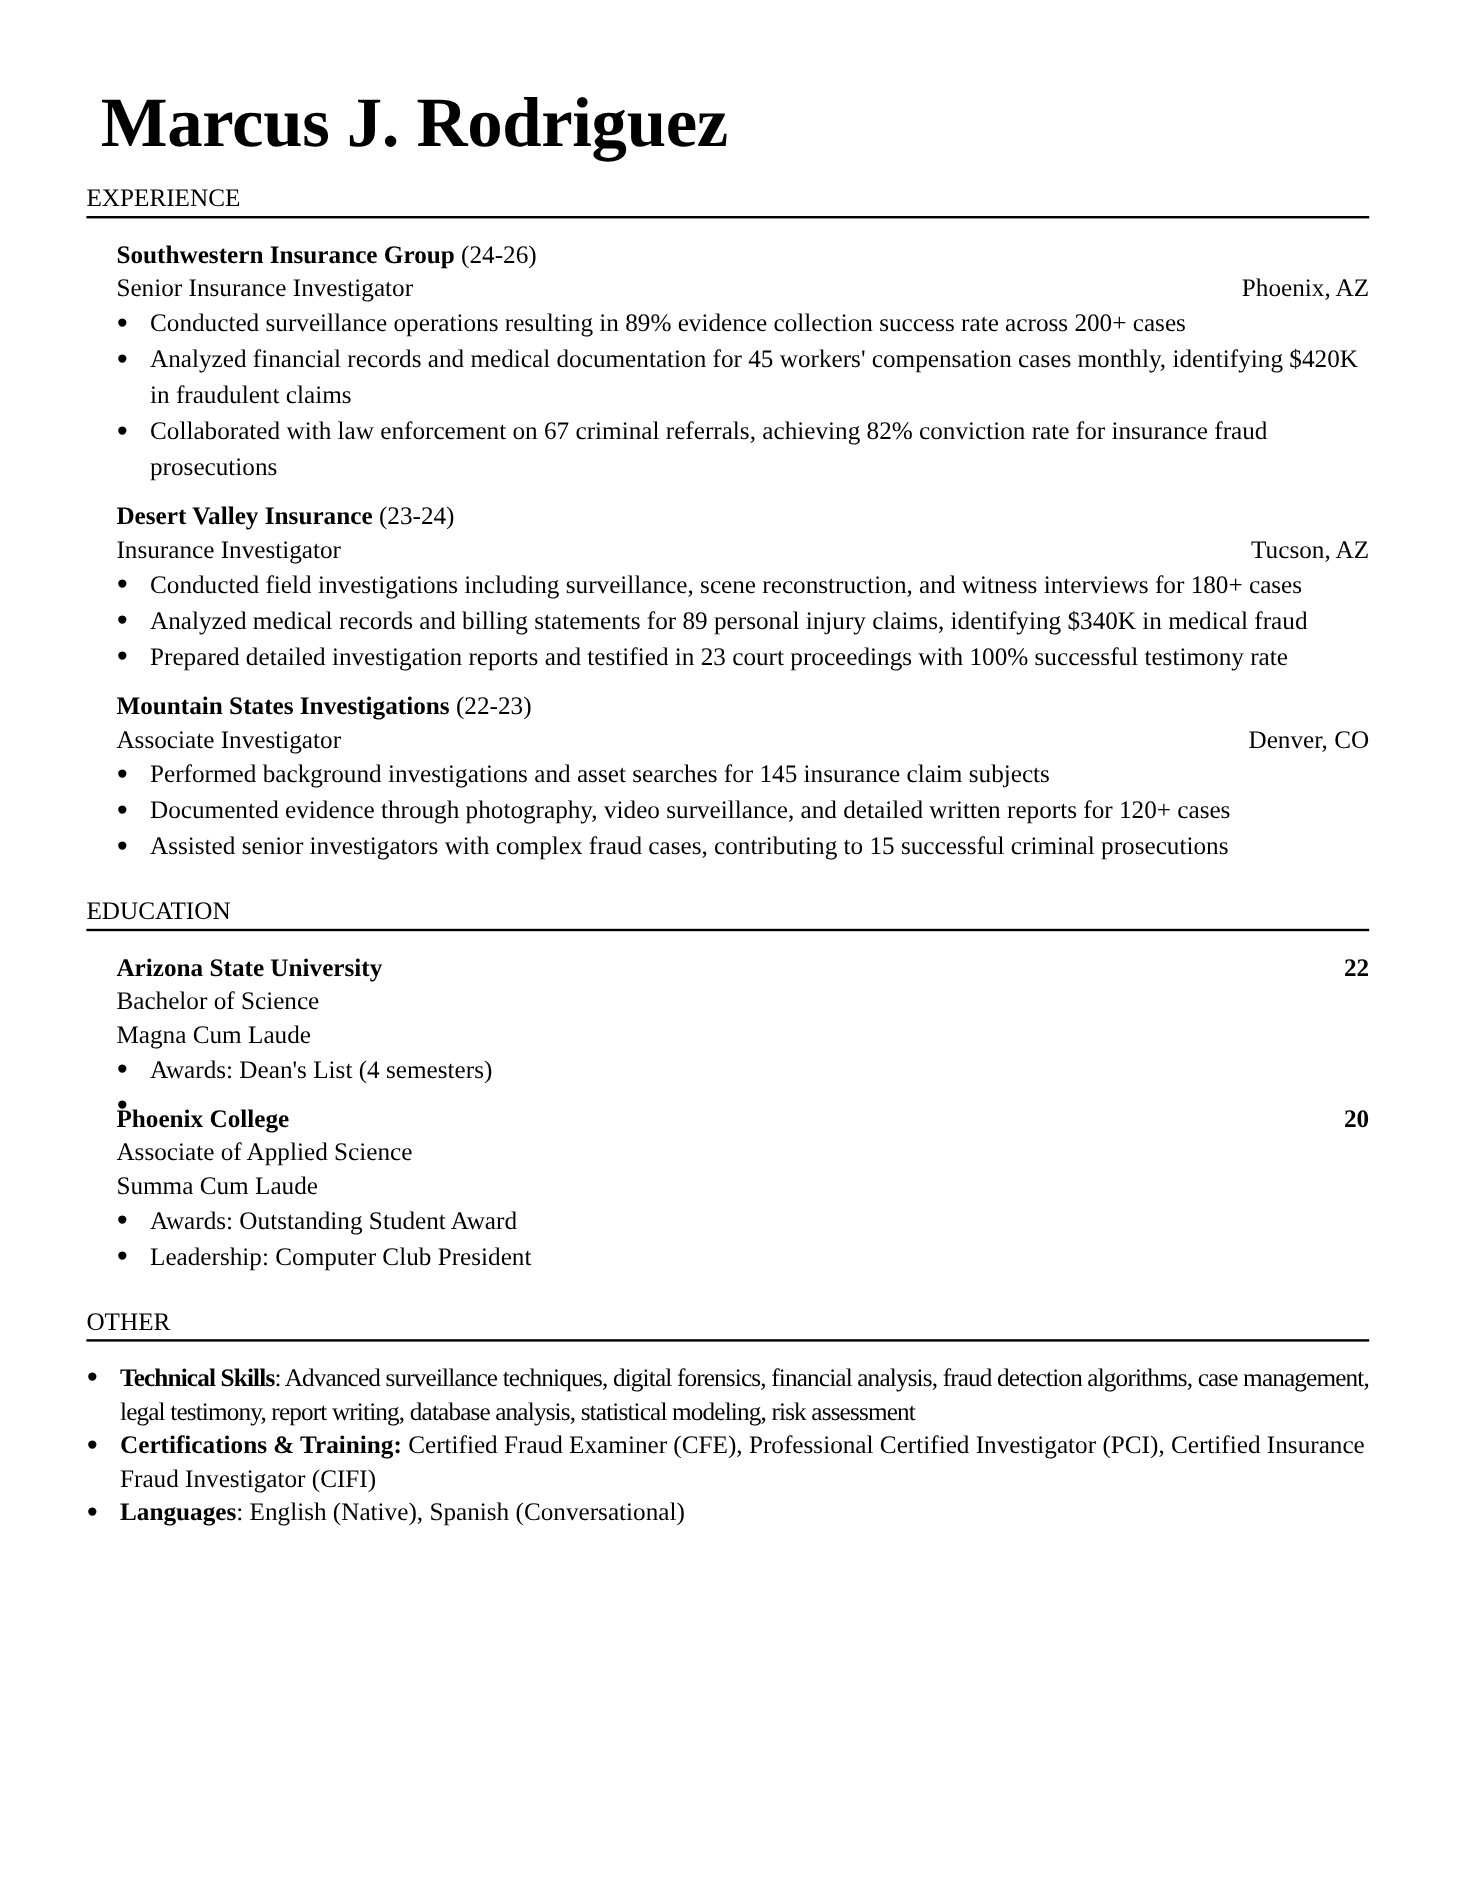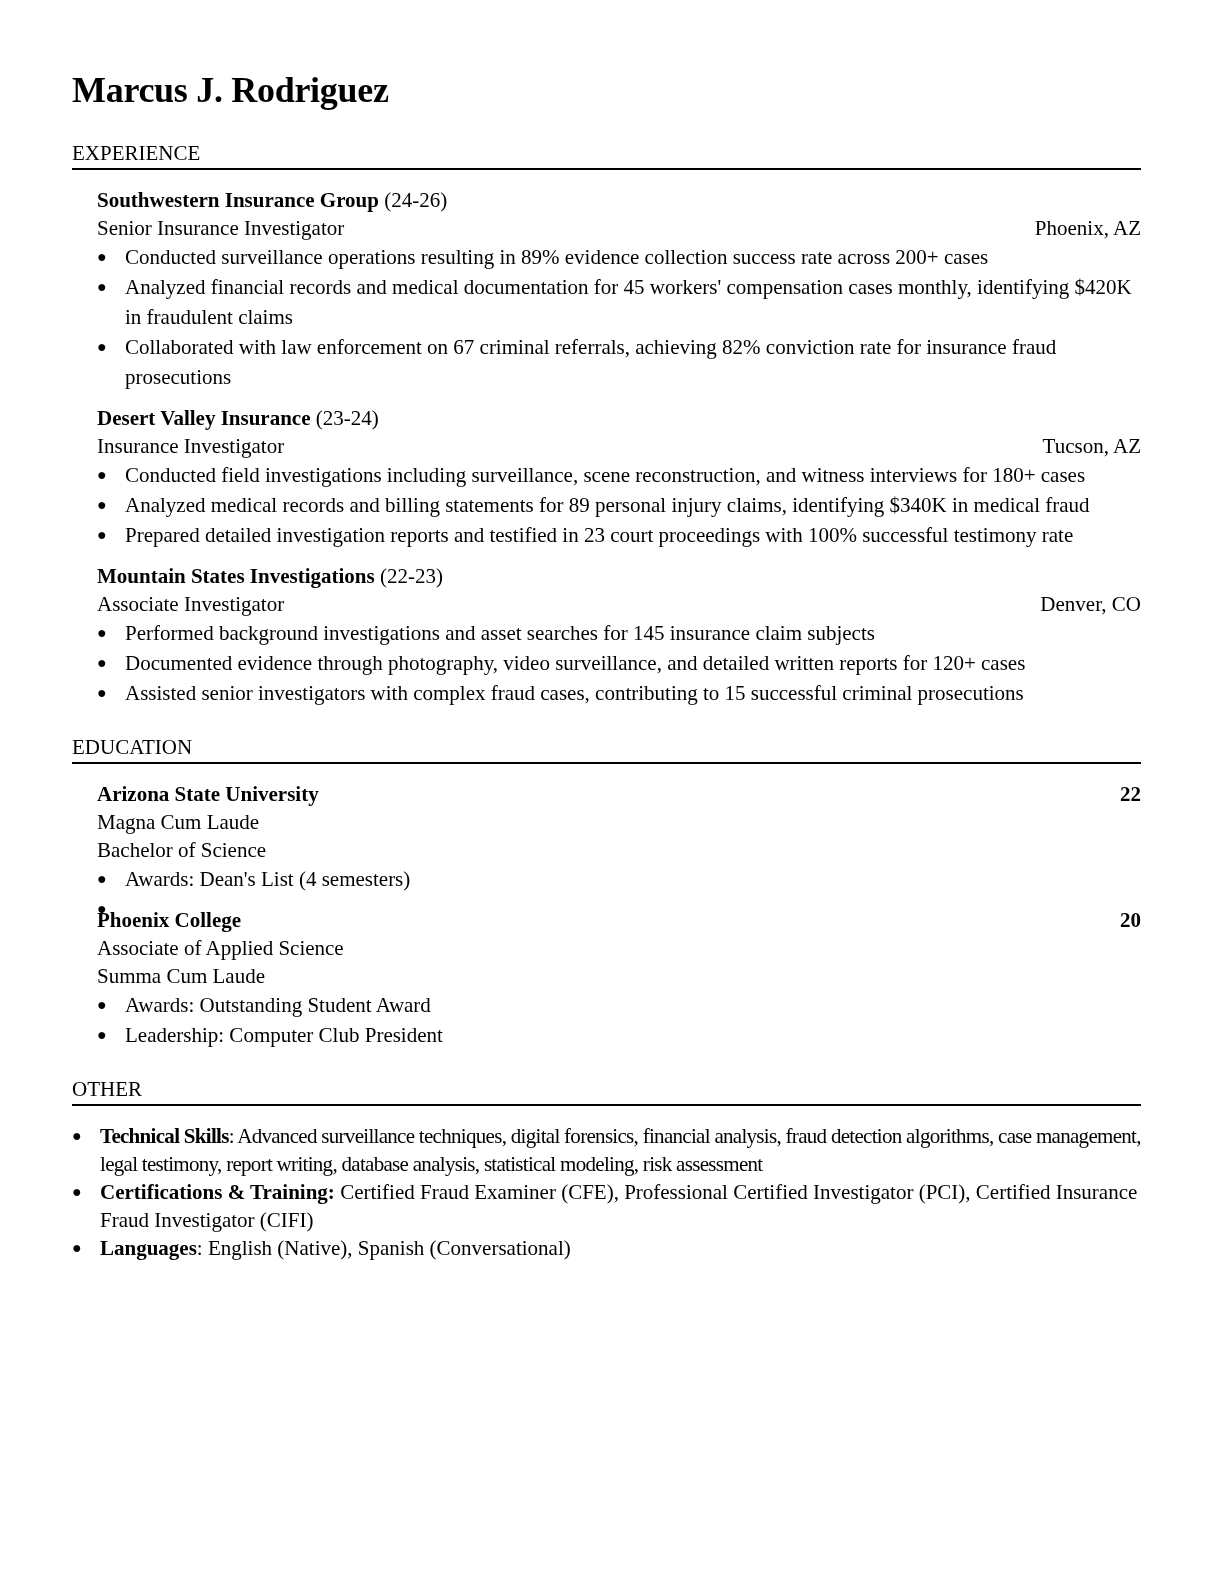--- a/index.html
+++ b/index.html
@@ -2,21 +2,21 @@
 <html><head>
 <meta charset="utf-8">
 <style>
   html, body { margin: 0; padding: 0; background: #ffffff; }
   body {
     width: 1224px; height: 1584px; position: relative; overflow: hidden;
     font-family: "Liberation Serif", "DejaVu Serif", serif;
     color: #000;
   }
   .page { position: absolute; left: 72px; top: 64px; width: 1069px; }
-  .name { font-size: 36px; font-weight: bold; line-height: 52px; margin: 0; letter-spacing: -0.3px; }
+  .name { font-size: 59px; font-weight: bold; line-height: 52px; margin: 12px; letter-spacing: -0.3px; }
   .contact { font-size: 19px; line-height: 24px; margin-top: 0px; }
   .section-title {
     font-size: 21px; font-weight: normal; line-height: 26px;
     border-bottom: 2px solid #000; padding-bottom: 2px;
   }
   .sec-exp { margin-top: 24px; }
   .sec-edu { margin-top: 26px; }
   .sec-other { margin-top: 26px; }
   .entry-head { font-size: 21px; line-height: 28px; }
   .entry-head b { font-weight: bold; }
@@ -93,24 +93,24 @@
 
   <section>
     <div class="section-title sec-edu">EDUCATION</div>
 
     <div class="entry first">
       <div class="row">
         <b>Arizona State University</b>
         <span class="right bold">22</span>
       </div>
       <div class="row">
-          <span>Magna Cum Laude</span>
+          <span>Bachelor of Science</span>
         </div>
       <div class="row">
-          <span>Bachelor of Science</span>
+          <span>Magna Cum Laude</span>
         </div>
       <ul>
         <li><span class="bullet">●</span><span>Awards: Dean's List (4 semesters)</span></li>
         <li><span class="bullet">●</span></li>
       </ul>
     </div>
 
     <div class="entry">
       <div class="row">
         <b>Phoenix College</b>

